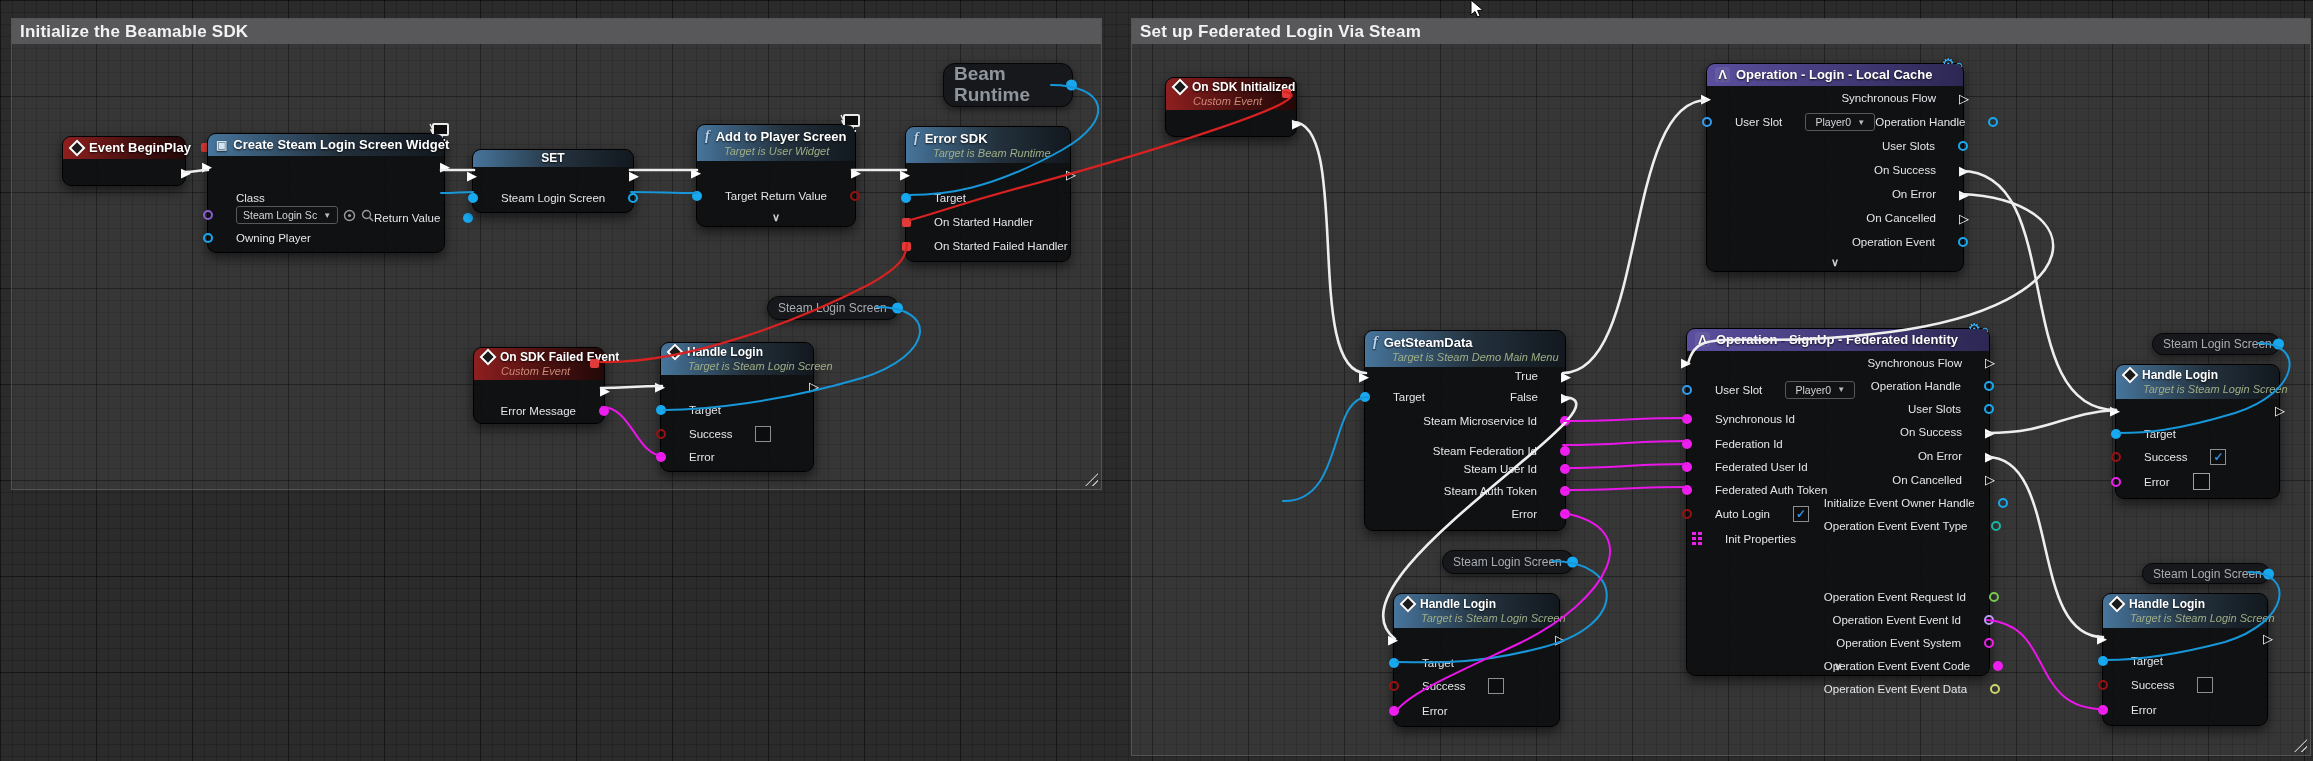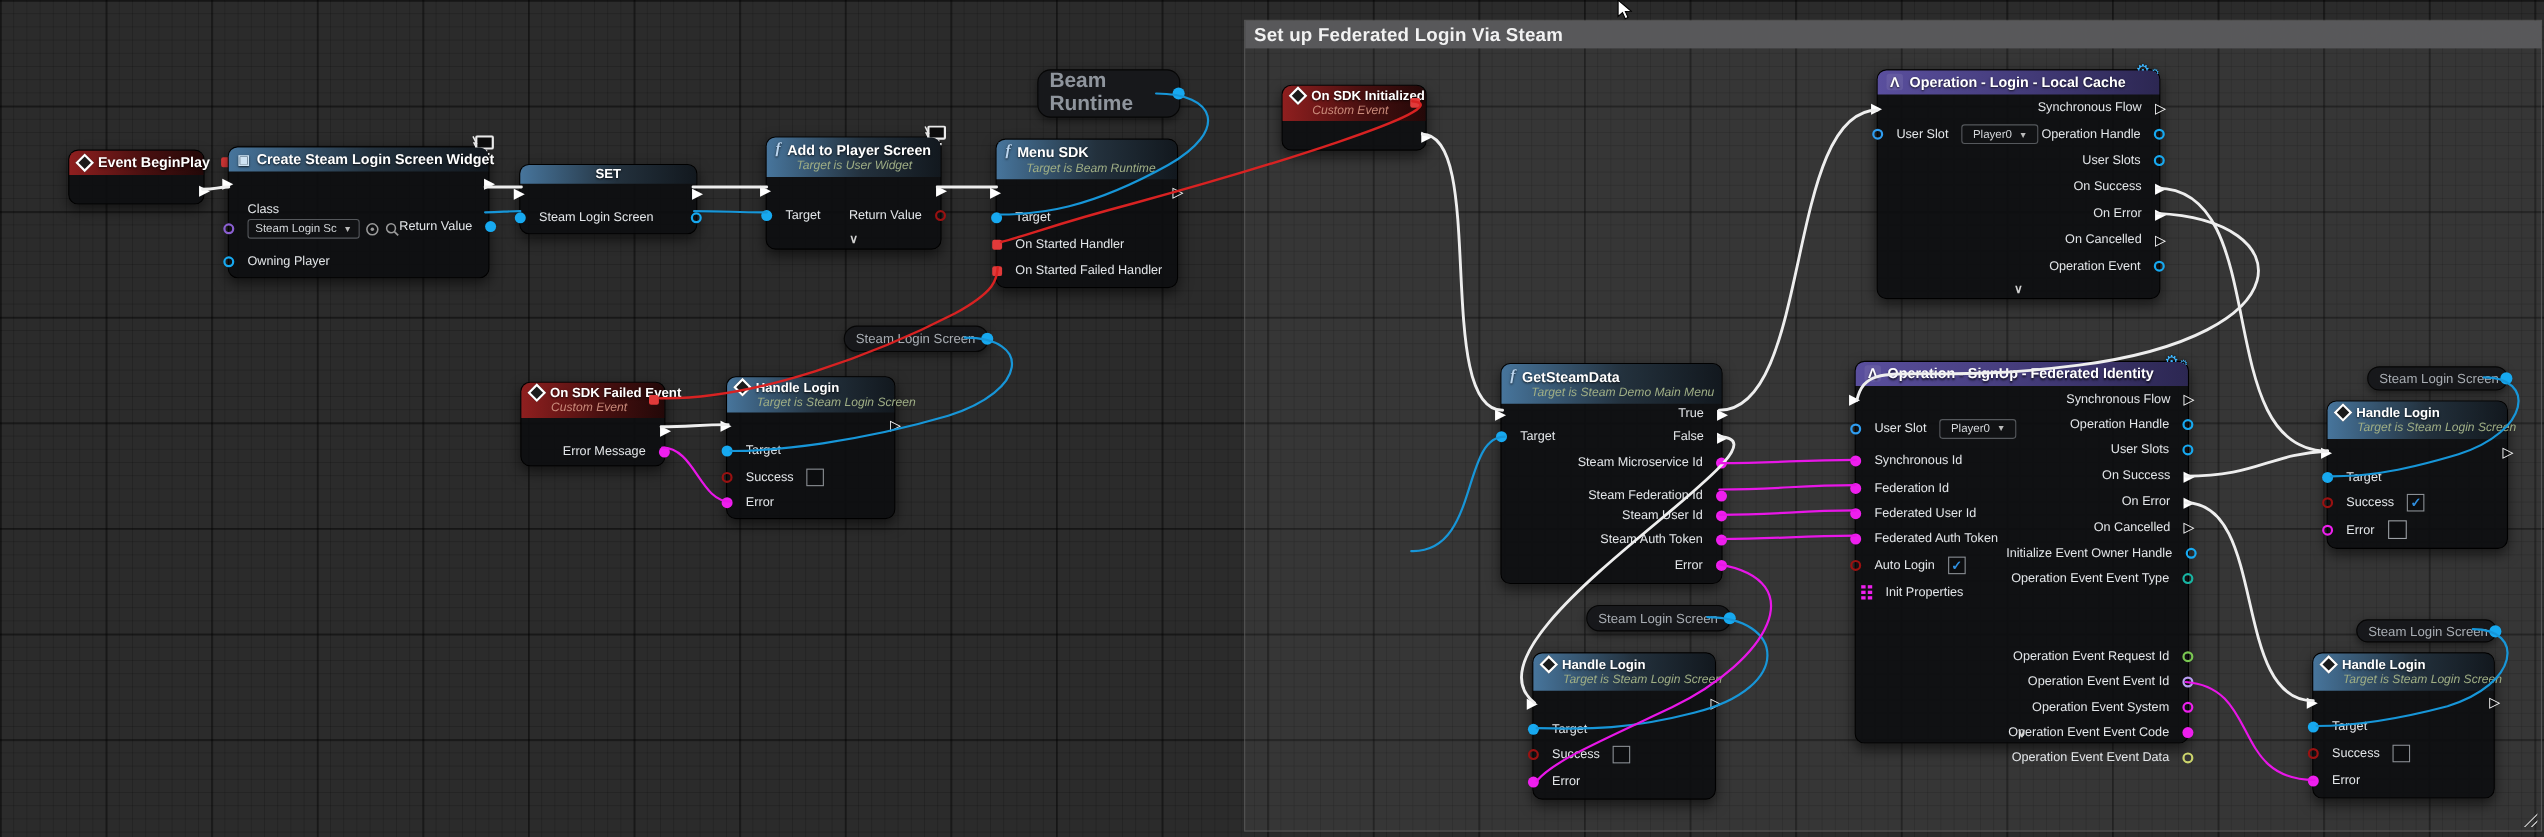--- a/index.html
+++ b/index.html
@@ -24,21 +24,21 @@
   .node{position:absolute;background:rgba(13,14,16,.93);border:1px solid #000;border-radius:9px;
     box-shadow:0 5px 12px rgba(0,0,0,.55);color:#e6e9ec;}
   .hdr{border-radius:8px 8px 0 0;padding:3px 8px 4px;position:relative;}
   .hdr-blue{background:linear-gradient(90deg,#47759c 0%,#23313d 55%,#12181e 100%);}
   .hdr-red{background:linear-gradient(90deg,#8f1f1f 0%,#4a1010 55%,#230808 100%);}
   .hdr-purple{background:linear-gradient(90deg,#5a4f9e 0%,#423a77 55%,#2c2752 100%);}
   .title{font-size:13px;font-weight:bold;color:#fff;display:flex;align-items:center;gap:6px;white-space:nowrap;
     text-shadow:0 1px 2px rgba(0,0,0,.8);}
   .sub{font-size:11px;font-style:italic;color:#9fae85;margin:1px 0 0 19px;white-space:nowrap;}
   .row{display:flex;align-items:center;justify-content:space-between;padding:0 7px;}
-  .lg,.rg{display:flex;align-items:center;gap:12px;}
+  .lg,.rg{display:flex;align-items:center;gap:23px;}
   .rg{margin-left:auto;}
   .lbl{font-size:11.5px;color:#e3e6e9;white-space:nowrap;}
   .exec{font-size:13px;color:#fff;line-height:1;}
   .exec.in{margin-left:-13px;}
   .exec.out{margin-right:-13px;}
   .dot{width:10px;height:10px;border-radius:50%;box-sizing:border-box;flex:none;}
   .dot.in{margin-left:-12px;}
   .dot.out{margin-right:-12px;}
   .c-blue{background:#17a9f0;} .h-blue{border:2px solid #17a9f0;}
   .c-mag{background:#ee1fee;} .h-mag{border:2px solid #ee1fee;}
@@ -75,20 +75,26 @@
   #wires{position:absolute;left:0;top:0;pointer-events:none;z-index:50;}
   .node,.pill{z-index:20;}
   .comment{z-index:1;}
   #cursor{position:absolute;z-index:99;}
 </style>
 </head>
 <body>
 
 <div id="canvas">
 
+  <div class="comment" style="left:11px;top:18px;width:1089px;height:470px;">
+    <div class="comment-header">
+      <span>Initialize the Beamable SDK</span>
+    </div>
+    <div class="resize-handle"></div>
+  </div>
   <div class="comment" style="left:1131px;top:18px;width:1178px;height:736px;">
     <div class="comment-header">
       <span>Set up Federated Login Via Steam</span>
     </div>
     <div class="resize-handle"></div>
   </div>
 
   <div class="node" style="left:62px;top:136px;width:122px;">
     <div class="hdr hdr-red">
       <div class="title">
@@ -115,21 +121,21 @@
     <div class="hdr hdr-blue">
       <div class="title">
           <span class="widget-ic">▣</span>
         <span>Create Steam Login Screen Widget</span>
         </div>
     </div>
     <div class="row" style="height:20px;">
       <span class="exec in">▶</span>
       <span class="exec out">▶</span>
     </div>
-    <div class="row" style="height:46px;align-items:center;padding-top:2px;">
+    <div class="row" style="height:46px;align-items:flex-end;padding-top:2px;">
       <div class="lg" style="align-items:flex-start;">
         <span class="dot h-purple in" style="margin-top:18px;"></span>
         <div>
           <div class="lbl">Class</div>
           <div style="display:flex;align-items:center;gap:5px;margin-top:2px;">
             <span class="dd">
               <span>Steam Login Sc</span>
               <span class="dd-chev">▼</span>
             </span>
             <svg width="13" height="13" viewBox="0 0 13 13">
@@ -203,21 +209,21 @@
         <span class="dot h-red out"></span>
       </div>
     </div>
     <div class="chev" style="height:18px;">∨</div>
   </div>
 
   <div class="node" style="left:905px;top:126px;width:164px;">
     <div class="hdr hdr-blue">
       <div class="title">
           <span class="ficon">f</span>
-        <span>Menu SDK</span>
+        <span>Error SDK</span>
         </div>
       <div class="sub">Target is Beam Runtime</div>
     </div>
     <div class="row" style="height:22px;">
       <span class="exec in">▶</span>
       <span class="exec out">▷</span>
     </div>
     <div class="row" style="height:25px;">
       <div class="lg">
         <span class="dot c-blue in"></span>

